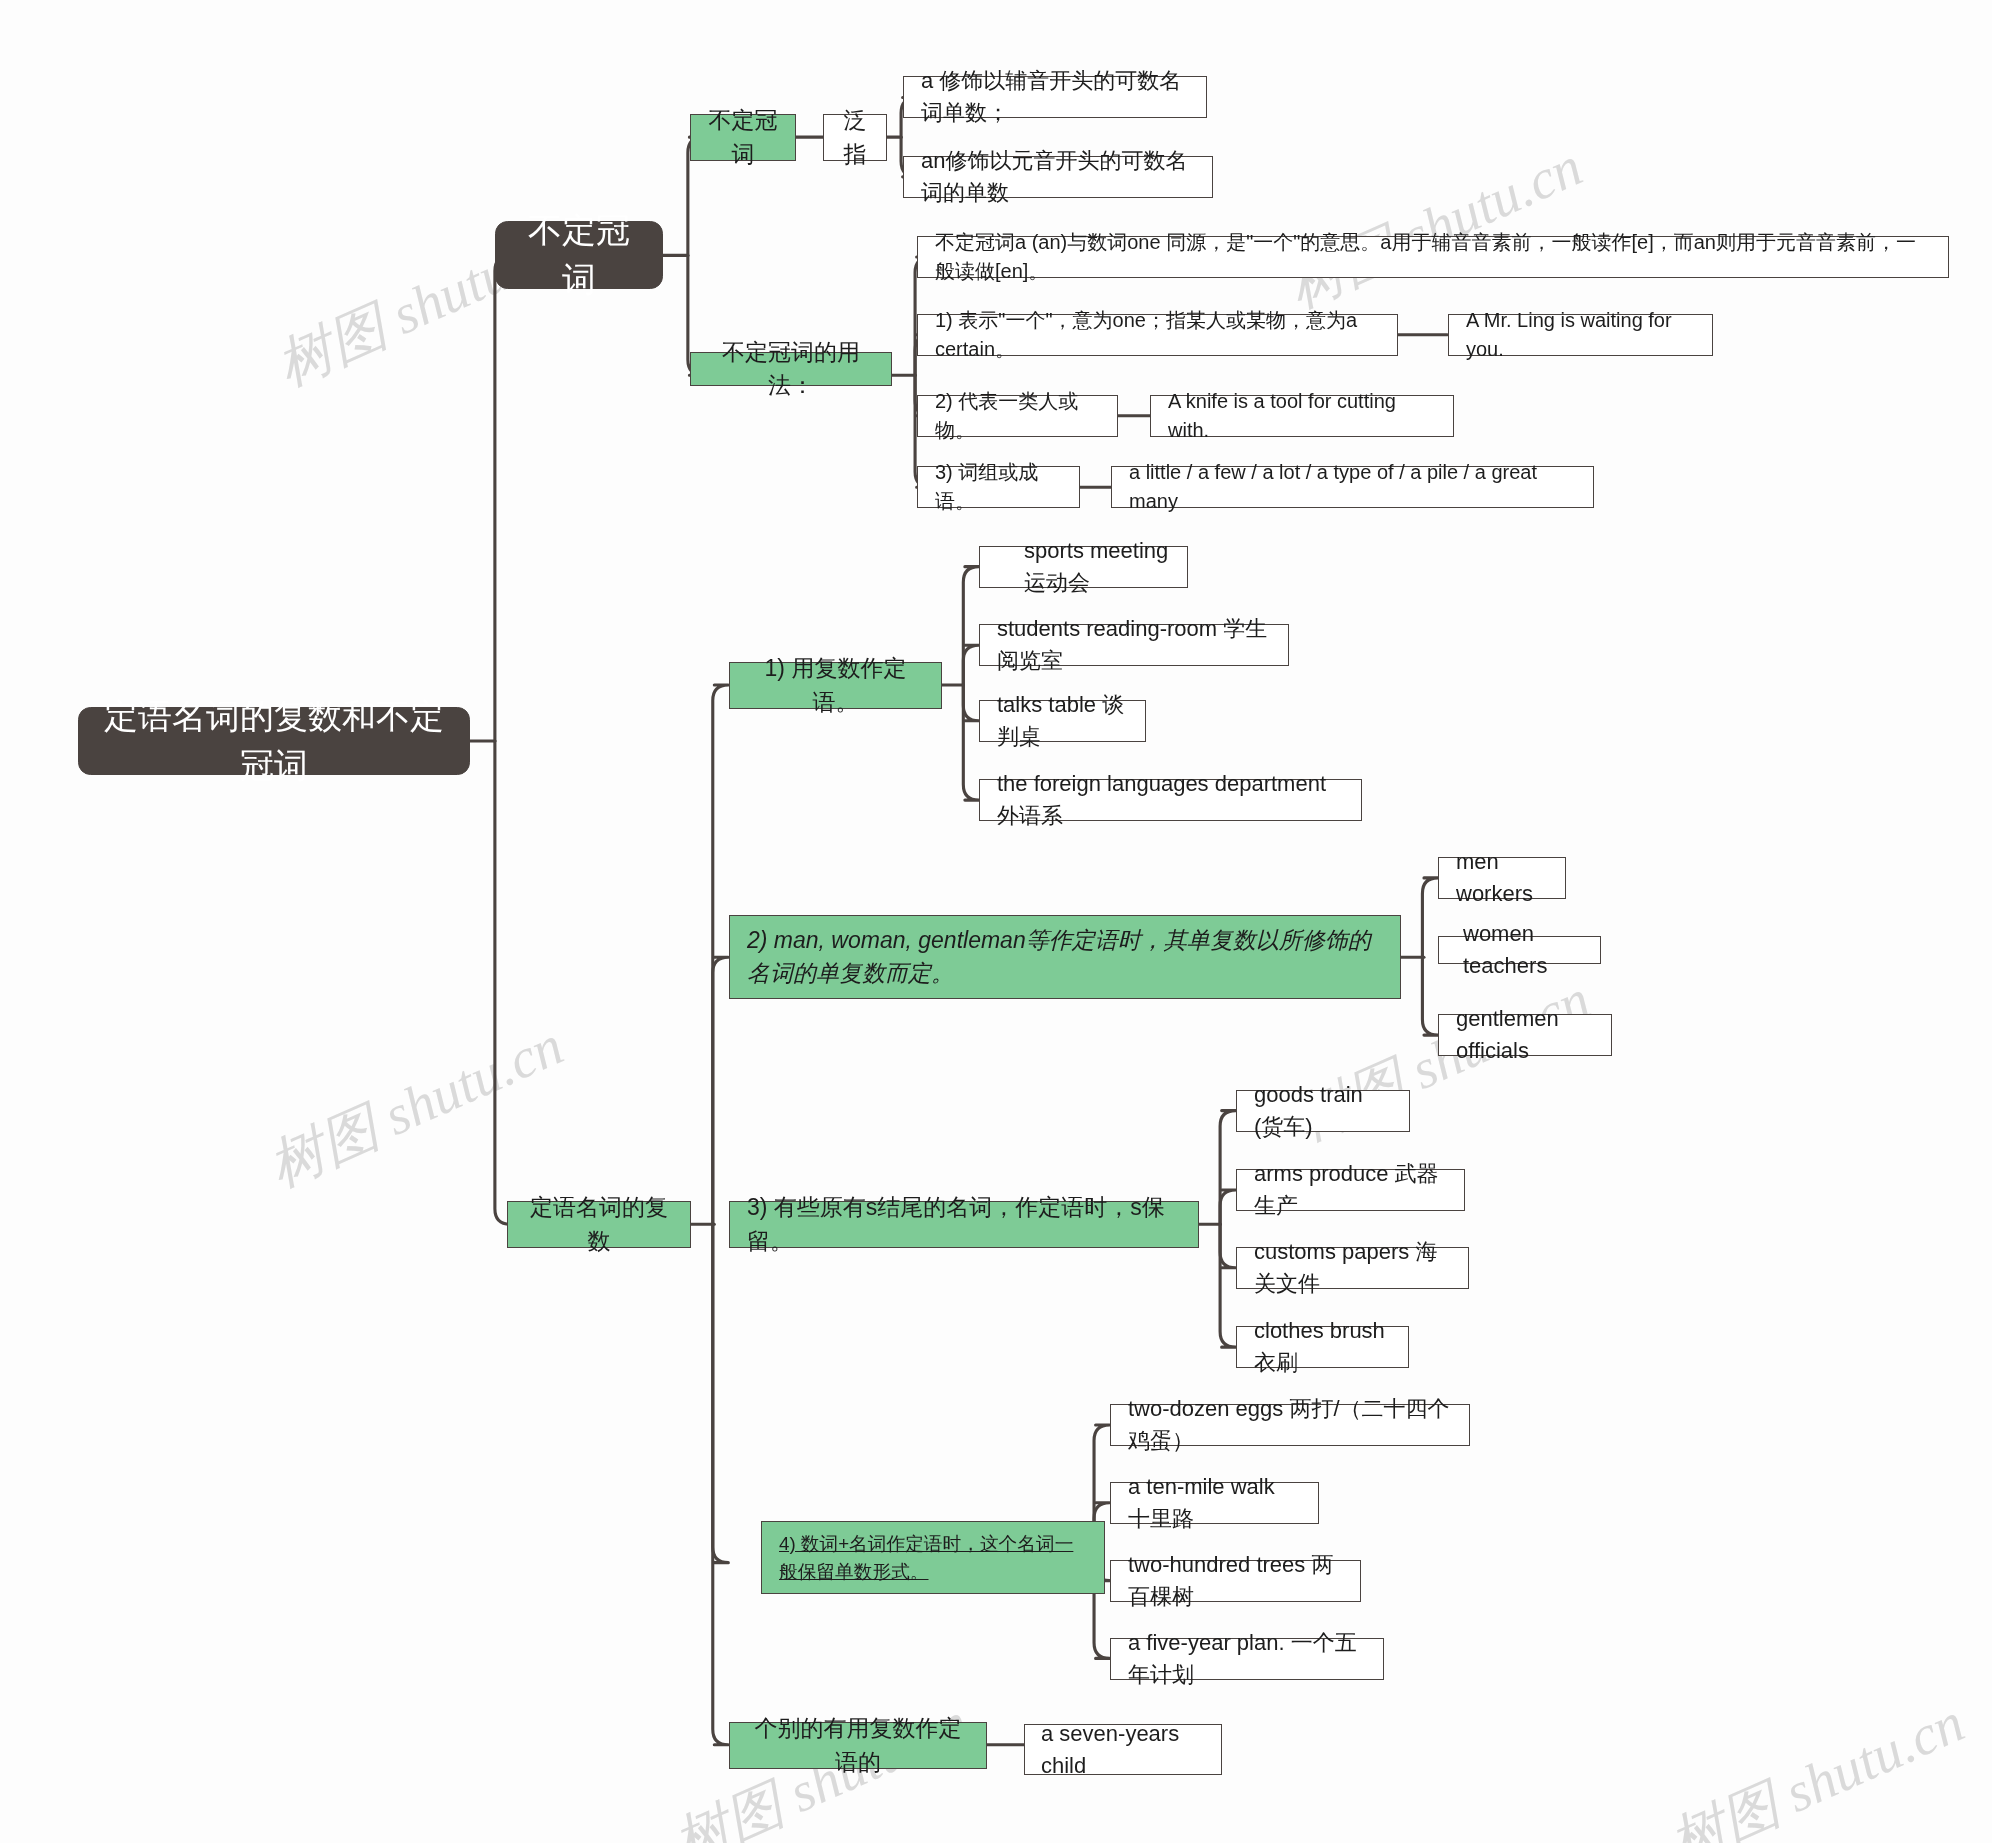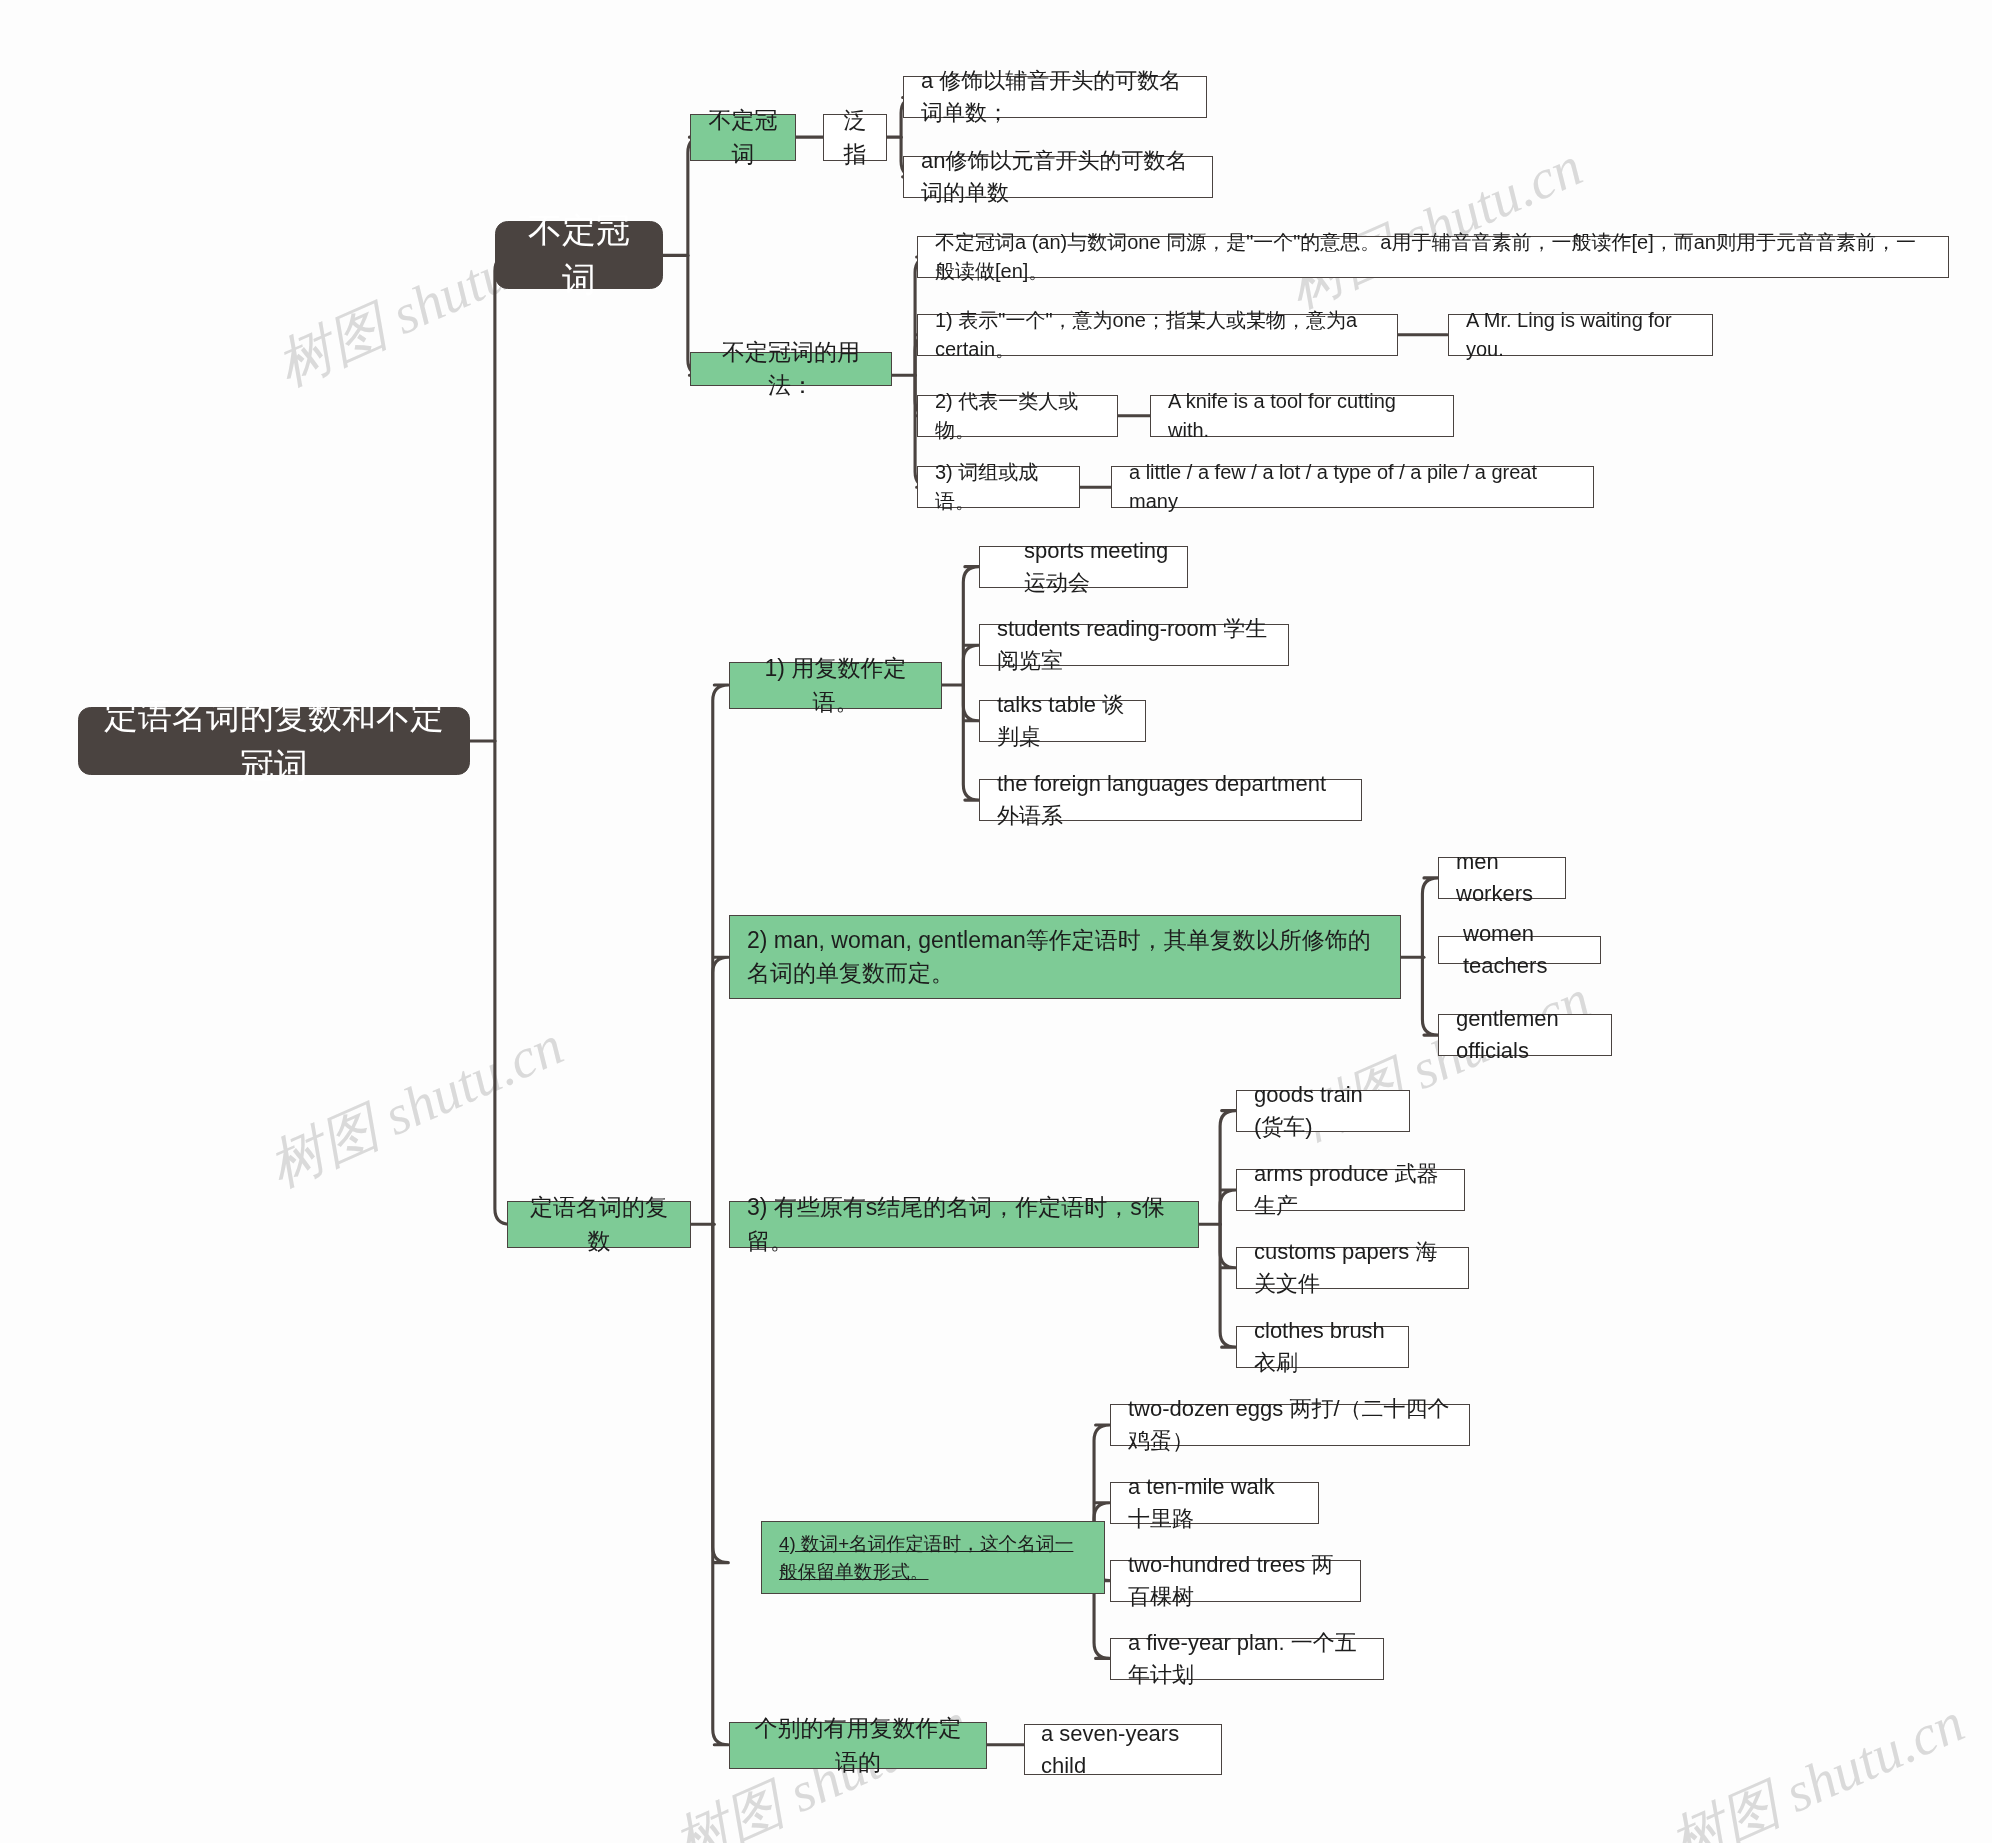--- a/index.html
+++ b/index.html
@@ -218,21 +218,21 @@
     <div class="node white s28" style="left:979px;top:624px;width:310px;height:42px;">
       <span class="txt">students reading-room 学生阅览室</span>
     </div>
     <div class="node white s28" style="left:979px;top:700px;width:167px;height:42px;">
       <span class="txt">talks table 谈判桌</span>
     </div>
     <div class="node white s28" style="left:979px;top:779px;width:383px;height:42px;">
       <span class="txt">the foreign languages department 外语系</span>
     </div>
 
-    <div class="node green s30 multi" style="left:729px;top:915px;width:672px;height:84px;">
+    <div class="node green s30 multi" style="left:729px;top:915px;width:672px;height:84px;font-style:italic;">
       <span class="txt">2) man, woman, gentleman等作定语时，其单复数以所修饰的名词的单复数而定。</span>
     </div>
     <div class="node white s28" style="left:1438px;top:857px;width:128px;height:42px;">
       <span class="txt">men workers</span>
     </div>
     <div class="node white s28" style="left:1438px;top:936px;width:163px;height:28px;padding-left:24px;">
       <span class="txt">women teachers</span>
     </div>
     <div class="node white s28" style="left:1438px;top:1014px;width:174px;height:42px;">
       <span class="txt">gentlemen officials</span>

